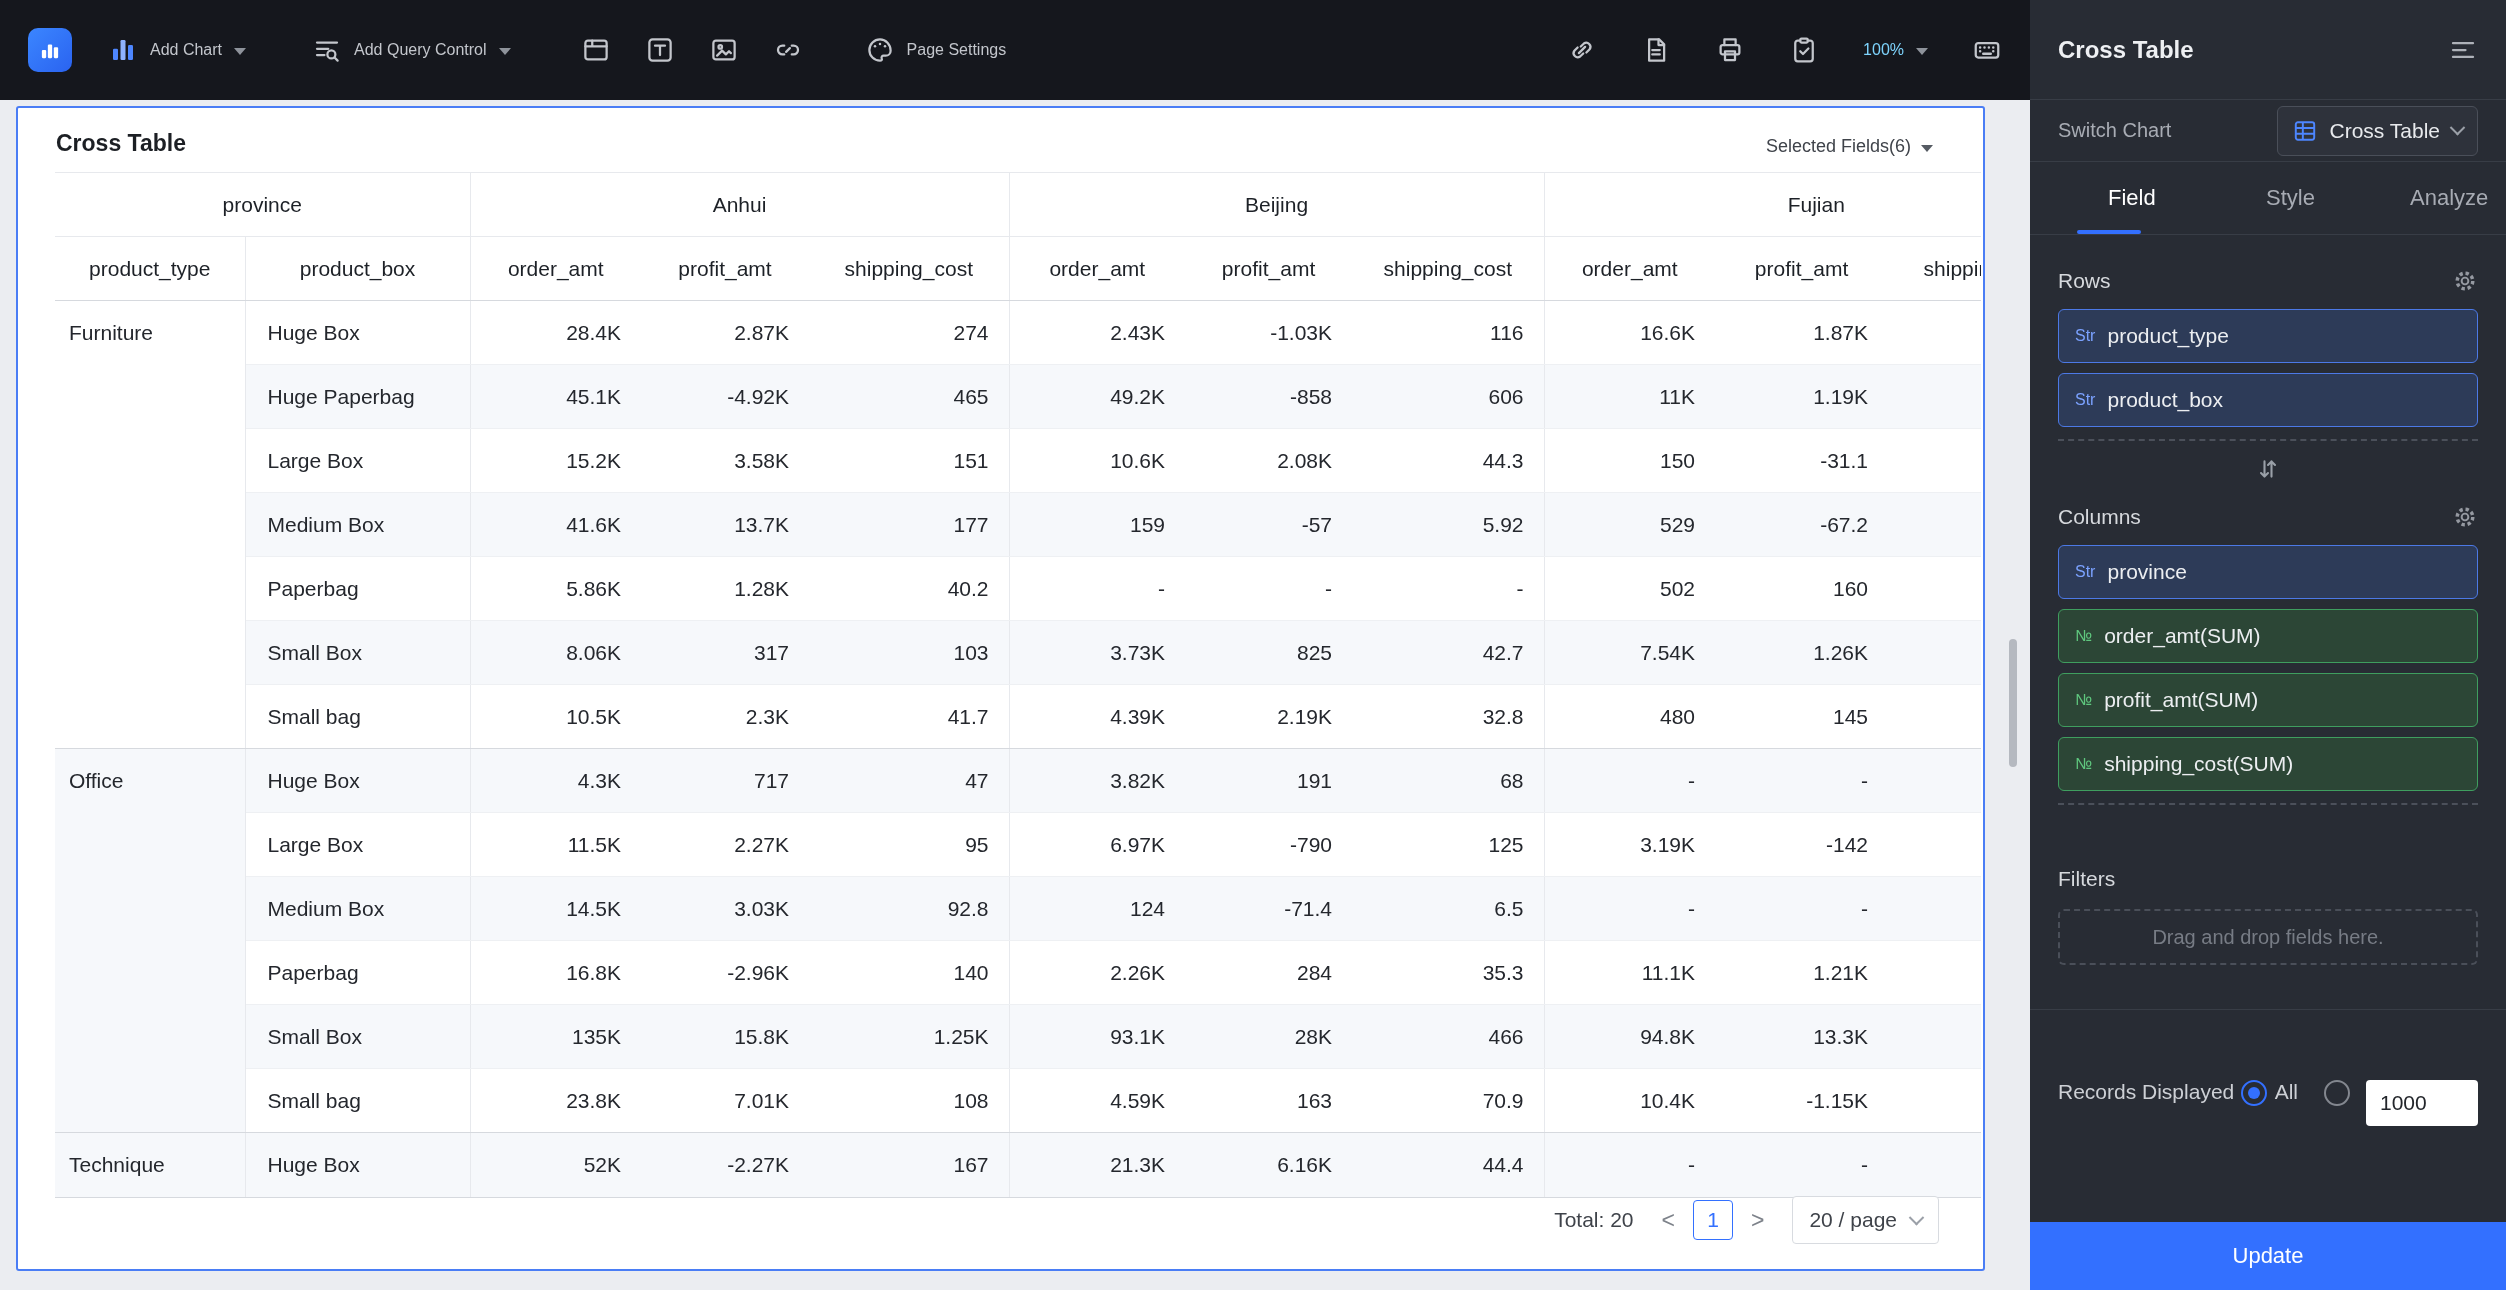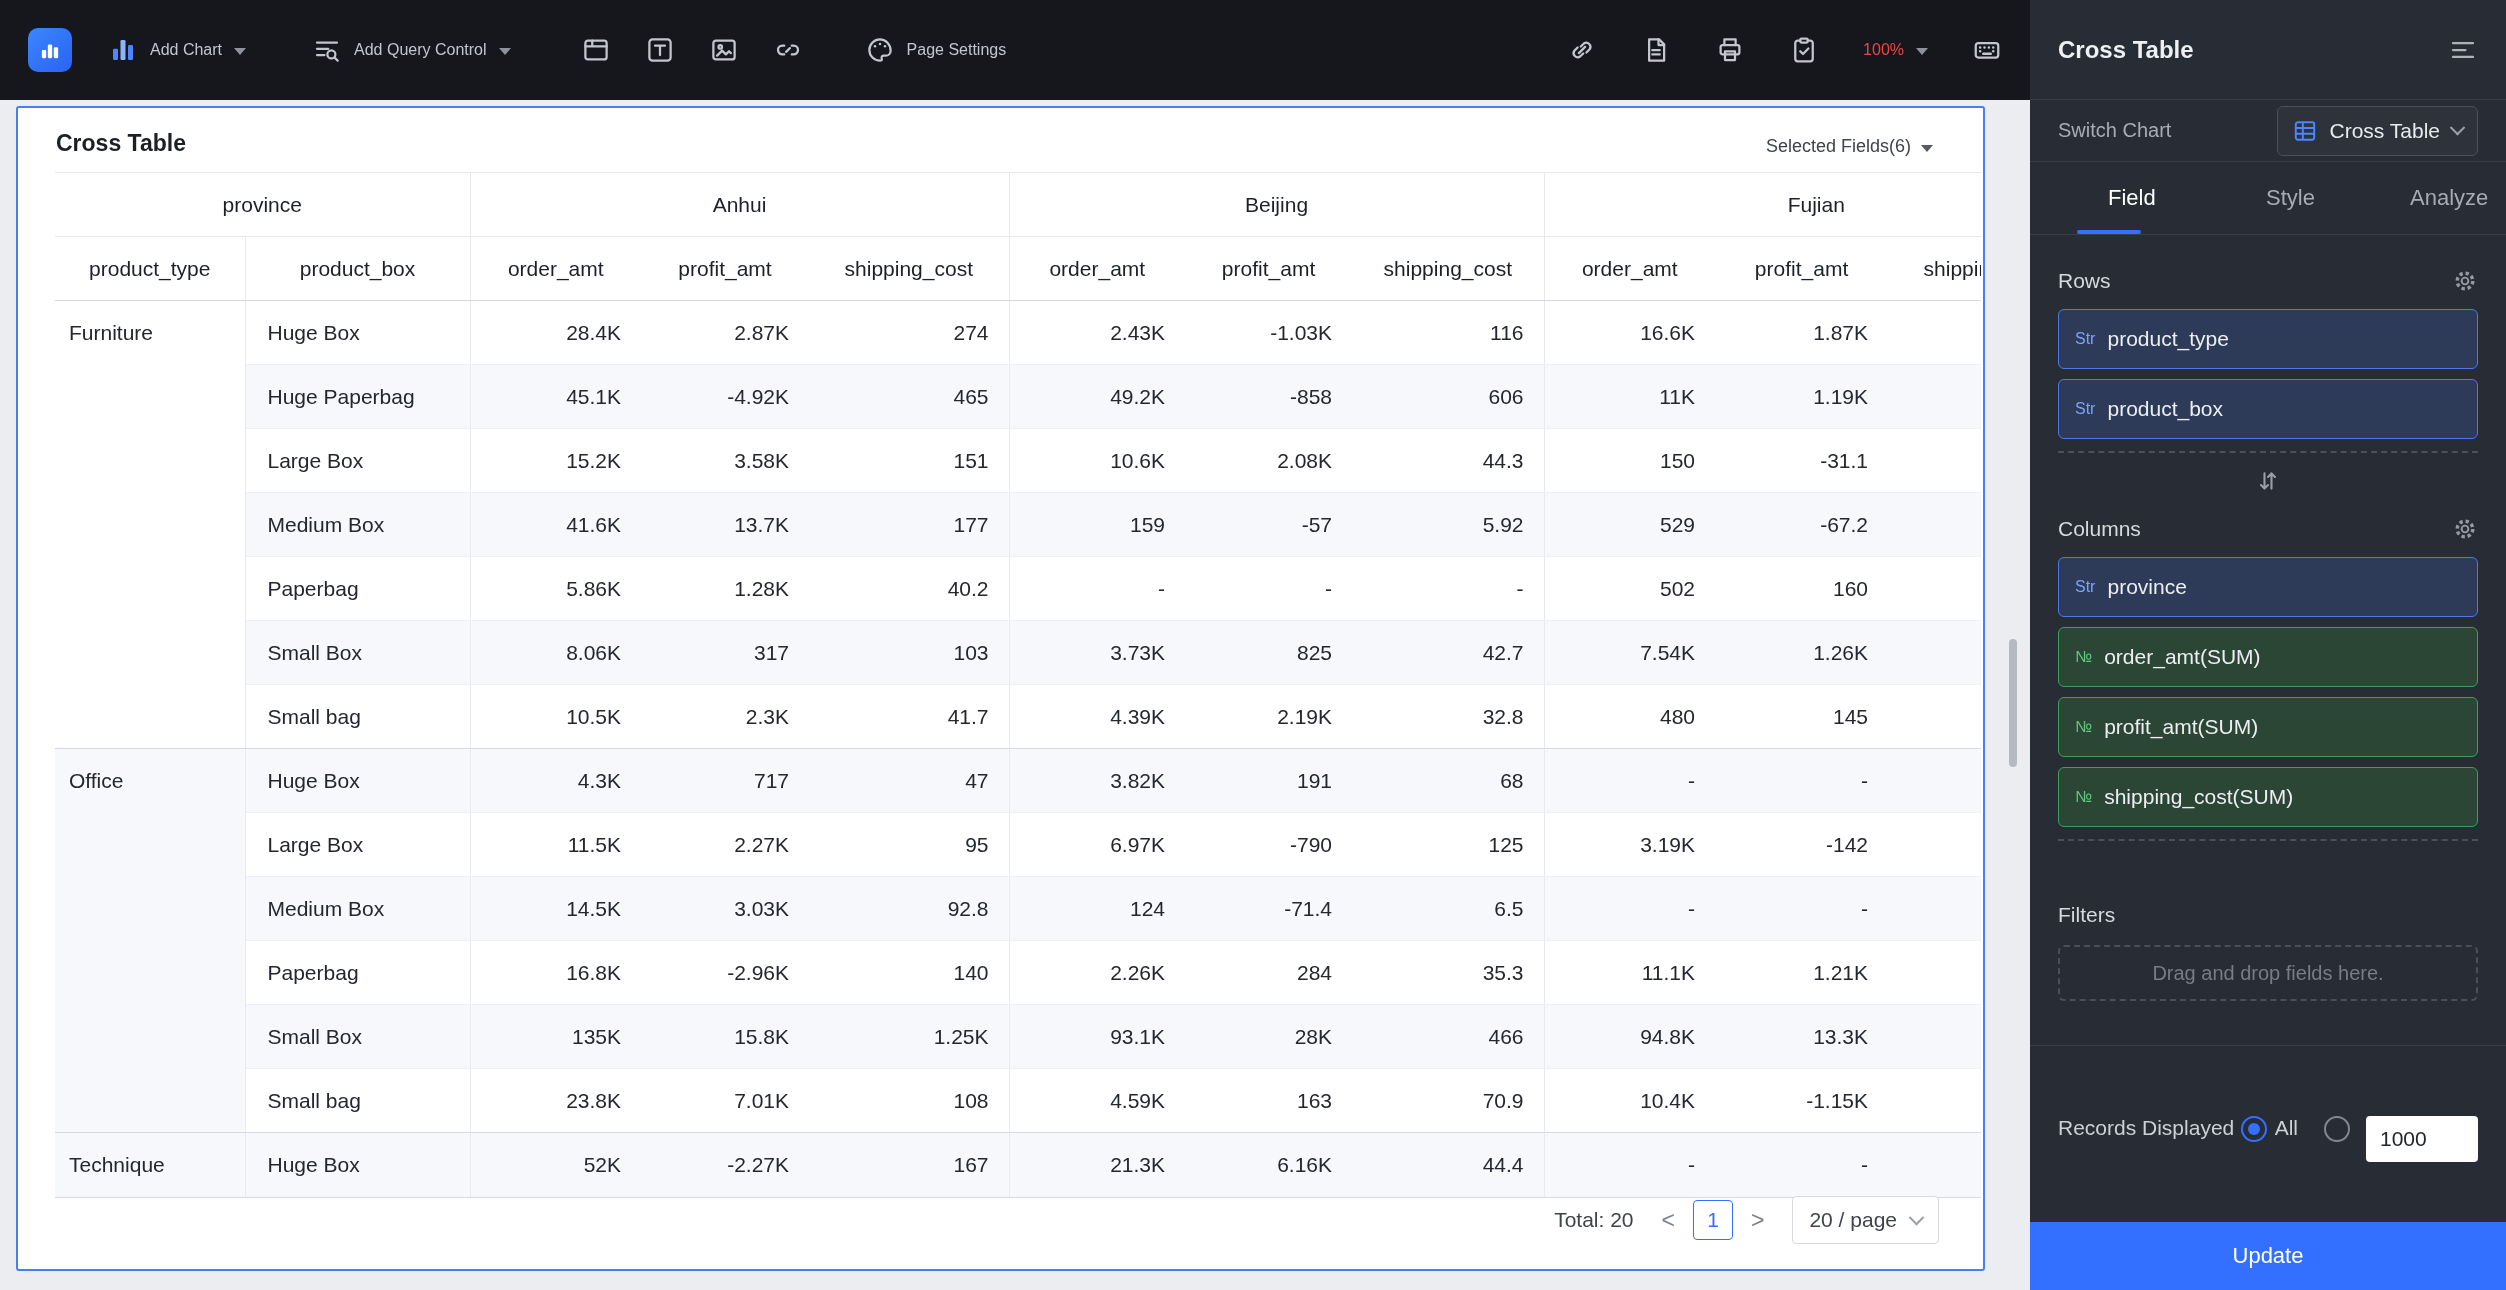--- a/index.html
+++ b/index.html
@@ -12,21 +12,21 @@
   .logo { width: 44px; height: 44px; border-radius: 10px; background: linear-gradient(135deg,#3b86ff,#2a63f0);
           display: flex; align-items: center; justify-content: center; }
   .tb-btn { display: flex; align-items: center; gap: 12px; color: #c3c6cc; font-size: 16px; cursor: default; }
   .icon { display: inline-flex; align-items: center; justify-content: center; }
   .icon svg { display: block; }
   .tri { width: 0; height: 0; border-left: 6px solid transparent; border-right: 6px solid transparent;
          border-top: 7px solid #8e939b; margin-top: 3px; }
   .tri.dark { border-top-color: #565b63; }
   .tb-icons { display: flex; align-items: center; gap: 34px; }
   .tb-right { margin-left: auto; display: flex; align-items: center; gap: 44px; }
-  .tb-zoom { color: #ef4444; }
+  .tb-zoom { color: #7dd3fc; }
 
   
   .canvas { position: absolute; left: 0; top: 100px; width: 2030px; height: 1190px; background: #ebedf1; }
   .card { position: absolute; left: 16px; top: 6px; width: 1969px; height: 1165px;
           background: #ffffff; border: 2px solid #4a7df5; border-radius: 3px; }
   .card-title { position: absolute; left: 38px; top: 22px; font-size: 23px; font-weight: 700; color: #1c1f24; }
   .selected-fields { position: absolute; right: 50px; top: 28px; display: flex; align-items: center; gap: 10px;
                      color: #3f434a; font-size: 18px; }
   .table-wrap { position: absolute; left: 37px; top: 64px; width: 1926px; overflow: hidden; }
 
@@ -67,21 +67,21 @@
   .tabs { height: 73px; display: flex; border-bottom: 1px solid #383d46; }
   .tab { flex: 1; display: flex; align-items: center; justify-content: center; font-size: 22px; color: #a7abb3; position: relative; padding-left: 45px; }
   .tab.active { color: #ffffff; }
   .tab.active::after { content: ""; position: absolute; bottom: 0; left: 50%; transform: translateX(-50%);
                        width: 64px; height: 4px; border-radius: 2px; background: #3370ff; }
   .section-head { display: flex; align-items: center; justify-content: space-between; padding: 0 28px;
                   height: 56px; color: #d6d9dd; font-size: 21px; }
   .section-head.rows { margin-top: 18px; }
   .section-head.cols { margin-top: 6px; }
   .section-head.filters { margin-top: 46px; }
-  .chip { margin: 0 28px 10px; height: 60px; border-radius: 6px; display: flex; align-items: center;
+  .chip { margin: 0 28px 10px; height: 54px; border-radius: 6px; display: flex; align-items: center;
           gap: 12px; padding: 0 16px; font-size: 21px; color: #eceef1; }
   .chip.dimension { background: #2d3b58; border: 1px solid #4c79e6; }
   .chip.measure { background: #2c4636; border: 1px solid #3f9e5f; }
   .chip-tag { font-size: 16px; }
   .chip.dimension .chip-tag { color: #7ba2ff; }
   .chip.measure .chip-tag { color: #5fc77e; }
   .chip-slot { height: 0; border-top: 2px dashed #4b505a; margin: 12px 28px 4px; }
   .swap-row { display: flex; justify-content: center; margin-top: 14px; }
   .filters-box { margin: 2px 28px 0; height: 56px; border: 2px dashed #4a4f59; border-radius: 6px;
                  display: flex; align-items: center; justify-content: center; color: #777c85; font-size: 20px; }

